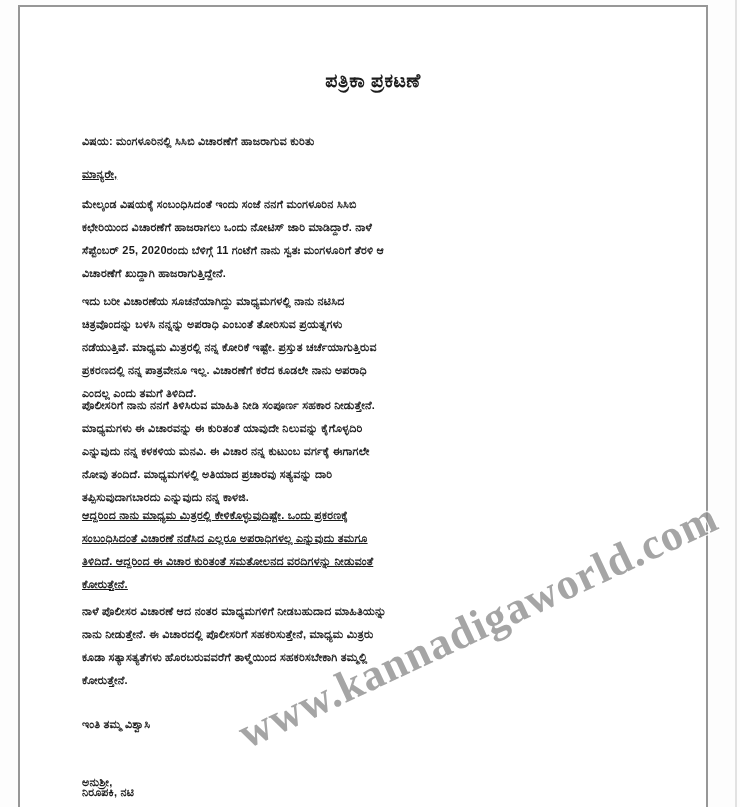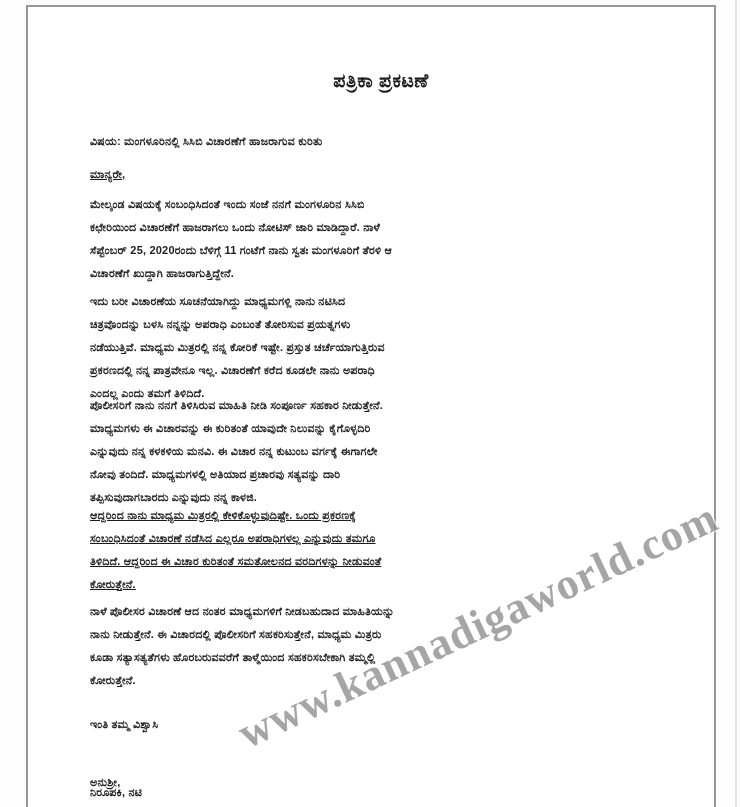--- a/index.html
+++ b/index.html
@@ -1,21 +1,21 @@
 <!DOCTYPE html>
 <html><head>
 <meta charset="utf-8">
 <style>
   html,body{margin:0;padding:0;}
   body{
     width:740px;height:807px;position:relative;background:#fdfdfd;
     font-family:"Liberation Sans",sans-serif;color:#1c1c1c;overflow:hidden;
   }
   .page{
-    position:absolute;left:26px;top:5px;width:690px;height:802px;
+    position:absolute;left:18px;top:5px;width:690px;height:802px;
     background:#ffffff;
     border-top:2px solid #979797;border-left:2px solid #979797;border-right:2px solid #979797;
     box-sizing:border-box;
   }
   .edge-line{
     position:absolute;top:0;right:3px;width:2px;height:807px;background:#e2e2e2;
   }
   .page-title{
     position:absolute;left:0;top:63px;width:100%;padding-left:20px;box-sizing:border-box;
     text-align:center;font-size:19px;font-weight:bold;letter-spacing:0.5px;
@@ -48,21 +48,21 @@
 <body style="color: rgb(28, 28, 28);">
 
 <div class="page" style="border-color: rgb(151, 151, 151);">
   <div class="page-title">ಪತ್ರಿಕಾ ಪ್ರಕಟಣೆ</div>
   <div class="txt subject">ವಿಷಯ: ಮಂಗಳೂರಿನಲ್ಲಿ ಸಿಸಿಬಿ ವಿಚಾರಣೆಗೆ ಹಾಜರಾಗುವ ಕುರಿತು</div>
   <div class="txt salutation">ಮಾನ್ಯರೇ,</div>
   <div class="txt p1">ಮೇಲ್ಕಂಡ ವಿಷಯಕ್ಕೆ ಸಂಬಂಧಿಸಿದಂತೆ ಇಂದು ಸಂಜೆ ನನಗೆ ಮಂಗಳೂರಿನ ಸಿಸಿಬಿ
 ಕಛೇರಿಯಿಂದ ವಿಚಾರಣೆಗೆ ಹಾಜರಾಗಲು ಒಂದು ನೋಟಿಸ್ ಜಾರಿ ಮಾಡಿದ್ದಾರೆ. ನಾಳೆ
 ಸೆಪ್ಟೆಂಬರ್ 25, 2020ರಂದು ಬೆಳಿಗ್ಗೆ 11 ಗಂಟೆಗೆ ನಾನು ಸ್ವತಃ ಮಂಗಳೂರಿಗೆ ತೆರಳಿ ಆ
 ವಿಚಾರಣೆಗೆ ಖುದ್ದಾಗಿ ಹಾಜರಾಗುತ್ತಿದ್ದೇನೆ.</div>
-  <div class="txt p2">ಇದು ಬರೀ ವಿಚಾರಣೆಯ ಸೂಚನೆಯಾಗಿದ್ದು ಮಾಧ್ಯಮಗಳ್ಲಿ ನಾನು ನಟಿಸಿದ
+  <div class="txt p2">ಇದು ಬರೀ ವಿಚಾರಣೆಯ ಸೂಚನೆಯಾಗಿದ್ದು ಮಾಧ್ಯಮಗಳಲ್ಲಿ ನಾನು ನಟಿಸಿದ
 ಚಿತ್ರವೊಂದನ್ನು ಬಳಸಿ ನನ್ನನ್ನು ಅಪರಾಧಿ ಎಂಬಂತೆ ತೋರಿಸುವ ಪ್ರಯತ್ನಗಳು
 ನಡೆಯುತ್ತಿವೆ. ಮಾಧ್ಯಮ ಮಿತ್ರರಲ್ಲಿ ನನ್ನ ಕೋರಿಕೆ ಇಷ್ಟೇ. ಪ್ರಸ್ತುತ ಚರ್ಚೆಯಾಗುತ್ತಿರುವ
 ಪ್ರಕರಣದಲ್ಲಿ ನನ್ನ ಪಾತ್ರವೇನೂ ಇಲ್ಲ. ವಿಚಾರಣೆಗೆ ಕರೆದ ಕೂಡಲೇ ನಾನು ಅಪರಾಧಿ
 ಎಂದಲ್ಲ ಎಂದು ತಮಗೆ ತಿಳಿದಿದೆ.</div>
   <div class="txt p3">ಪೊಲೀಸರಿಗೆ ನಾನು ನನಗೆ ತಿಳಿಸಿರುವ ಮಾಹಿತಿ ನೀಡಿ ಸಂಪೂರ್ಣ ಸಹಕಾರ ನೀಡುತ್ತೇನೆ.
 ಮಾಧ್ಯಮಗಳು ಈ ವಿಚಾರವನ್ನು ಈ ಕುರಿತಂತೆ ಯಾವುದೇ ನಿಲುವನ್ನು ಕೈಗೊಳ್ಳದಿರಿ
 ಎನ್ನುವುದು ನನ್ನ ಕಳಕಳಿಯ ಮನವಿ. ಈ ವಿಚಾರ ನನ್ನ ಕುಟುಂಬ ವರ್ಗಕ್ಕೆ ಈಗಾಗಲೇ
 ನೋವು ತಂದಿದೆ. ಮಾಧ್ಯಮಗಳಲ್ಲಿ ಅತಿಯಾದ ಪ್ರಚಾರವು ಸತ್ಯವನ್ನು ದಾರಿ
 ತಪ್ಪಿಸುವುದಾಗಬಾರದು ಎನ್ನುವುದು ನನ್ನ ಕಾಳಜಿ.</div>
   <div class="txt p4">ಆದ್ದರಿಂದ ನಾನು ಮಾಧ್ಯಮ ಮಿತ್ರರಲ್ಲಿ ಕೇಳಿಕೊಳ್ಳುವುದಿಷ್ಟೇ. ಒಂದು ಪ್ರಕರಣಕ್ಕೆ

